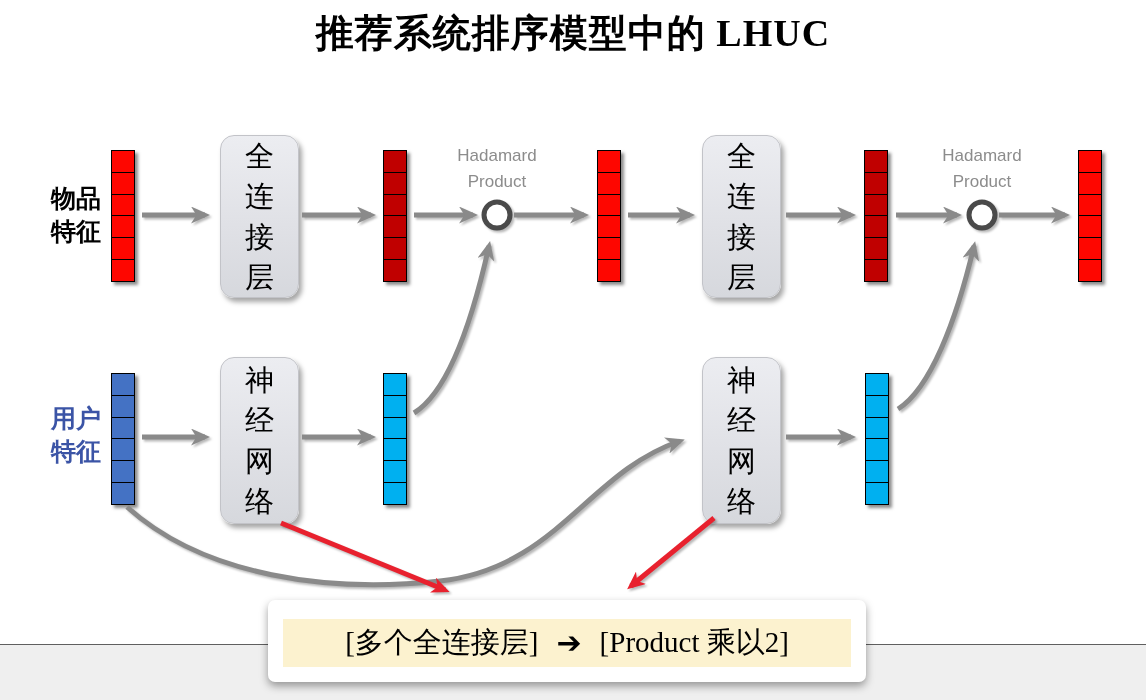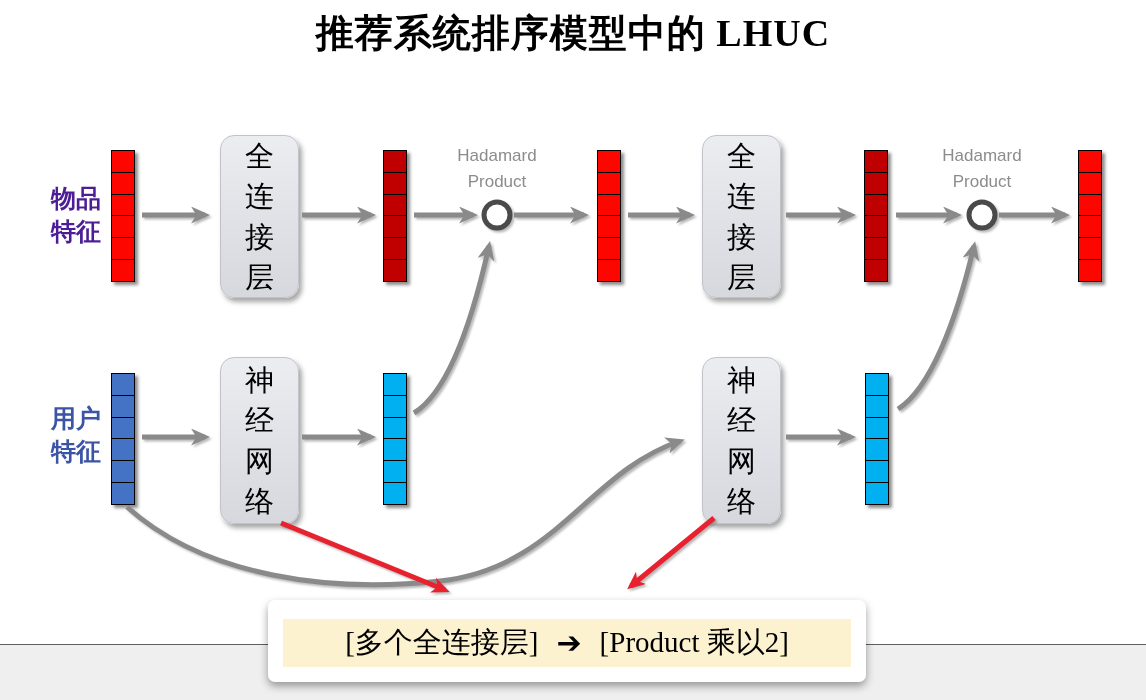--- a/index.html
+++ b/index.html
@@ -7,21 +7,21 @@
        font-family:"Liberation Serif", serif;}
   .stage{position:relative;width:1146px;height:580px;background:#ffffff;}
 
   .title{position:absolute;top:8px;left:0;width:100%;text-align:center;
          font-size:38px;font-weight:bold;color:#000;letter-spacing:1px;z-index:2;}
 
   .prelines{white-space:pre-line;}
 
   .side-label{position:absolute;width:80px;text-align:center;font-size:25px;
               font-weight:bold;line-height:1.32;z-index:2;}
-  .item-label{left:36px;top:182px;color:#4c1d95;}
+  .item-label{left:36px;top:182px;color:#000000;}
   .user-label{left:36px;top:402px;color:#3b54a6;}
 
   .vector{position:absolute;width:24px;display:flex;flex-direction:column;
           box-shadow:3px 3px 3px rgba(50,50,50,0.55);z-index:2;background:#000;}
   .vec-r1{top:150px;height:132px;}
   .vec-r2{top:373px;height:132px;}
   .vcell{flex:1;border:1.3px solid #000;margin-top:-1.3px;}
   .vcell:first-child{margin-top:0;}
 
   .nnbox{position:absolute;width:77px;border-radius:14px;z-index:2;

